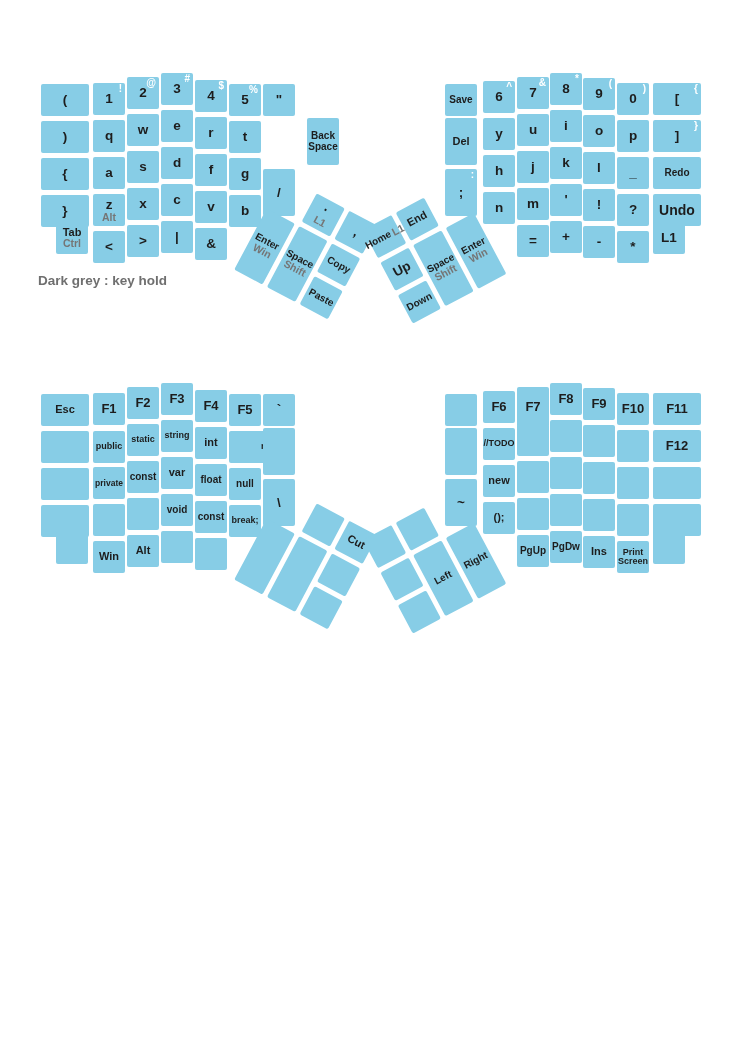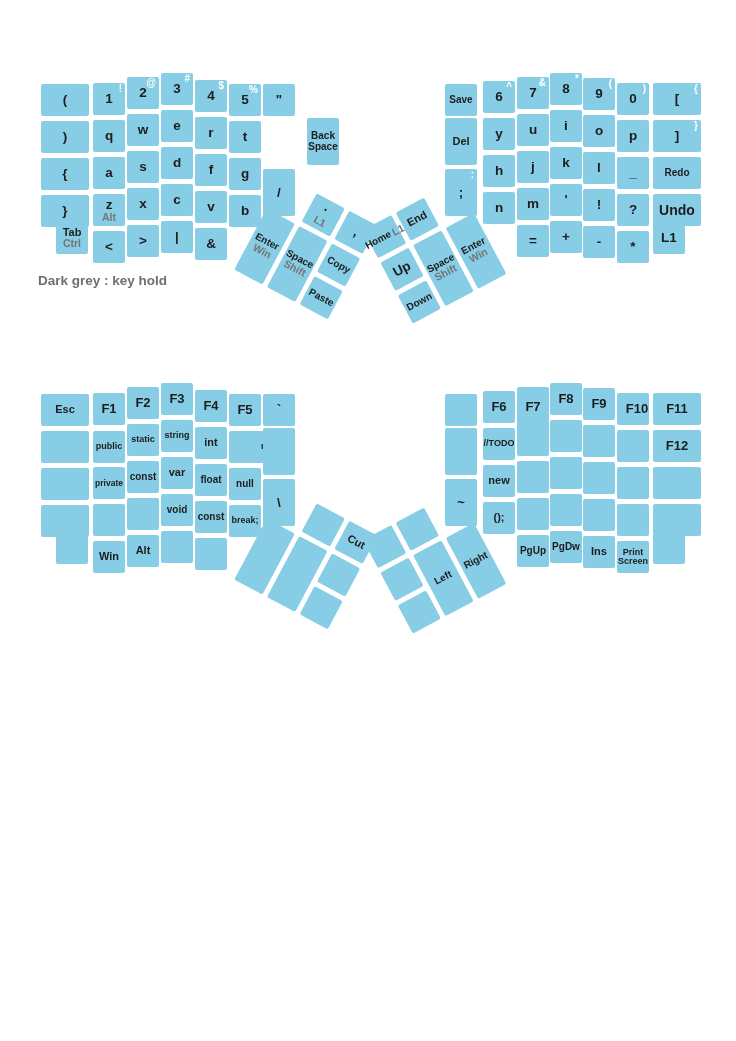--- a/index.html
+++ b/index.html
@@ -397,21 +397,21 @@
         <div class="key" style="left: 583px; top: 388px; width: 32px; height: 32px; background: rgb(135, 205, 230);">
           <div class="tap" style="font-size: 13px;">F9</div>
         </div>
         <div class="key" style="left: 583px; top: 425px; width: 32px; height: 32px; background: rgb(135, 205, 230);"></div>
         <div class="key" style="left: 583px; top: 462px; width: 32px; height: 32px; background: rgb(135, 205, 230);"></div>
         <div class="key" style="left: 583px; top: 499px; width: 32px; height: 32px; background: rgb(135, 205, 230);"></div>
         <div class="key" style="left: 583px; top: 536px; width: 32px; height: 32px; background: rgb(135, 205, 230);">
           <div class="tap" style="font-size: 11px;">Ins</div>
         </div>
         <div class="key" style="left: 617px; top: 393px; width: 32px; height: 32px; background: rgb(135, 205, 230);">
-          <div class="tap" style="font-size: 13px; padding-left: 8px;">F10</div>
+          <div class="tap" style="font-size: 13px;">F10</div>
         </div>
         <div class="key" style="left: 617px; top: 430px; width: 32px; height: 32px; background: rgb(135, 205, 230);"></div>
         <div class="key" style="left: 617px; top: 467px; width: 32px; height: 32px; background: rgb(135, 205, 230);"></div>
         <div class="key" style="left: 617px; top: 504px; width: 32px; height: 32px; background: rgb(135, 205, 230);"></div>
         <div class="key" style="left: 617px; top: 541px; width: 32px; height: 32px; background: rgb(135, 205, 230);">
           <div class="tap" style="font-size: 9px;">Print
 Screen</div>
         </div>
         <div class="key" style="left: 653px; top: 393px; width: 48px; height: 32px; background: rgb(135, 205, 230);">
           <div class="tap" style="font-size: 13px;">F11</div>

